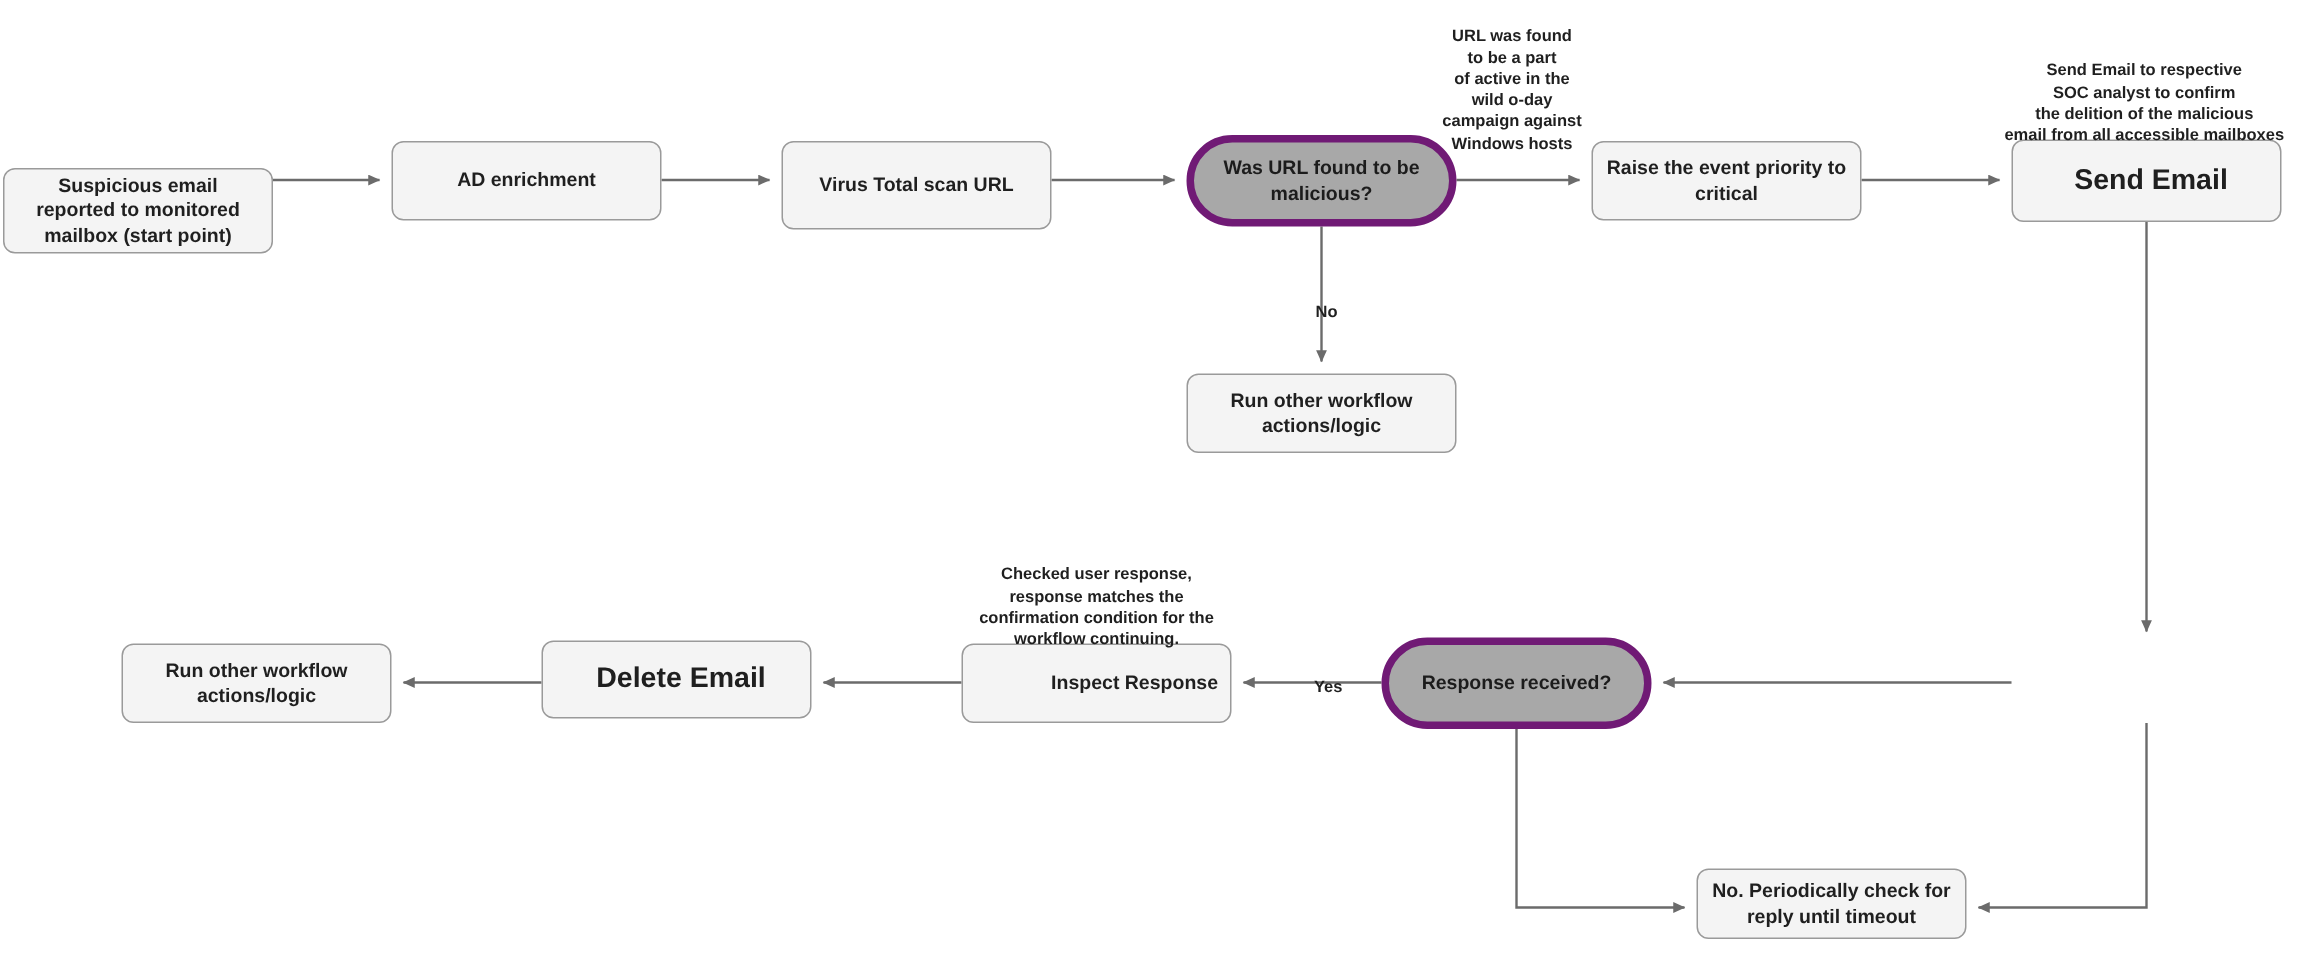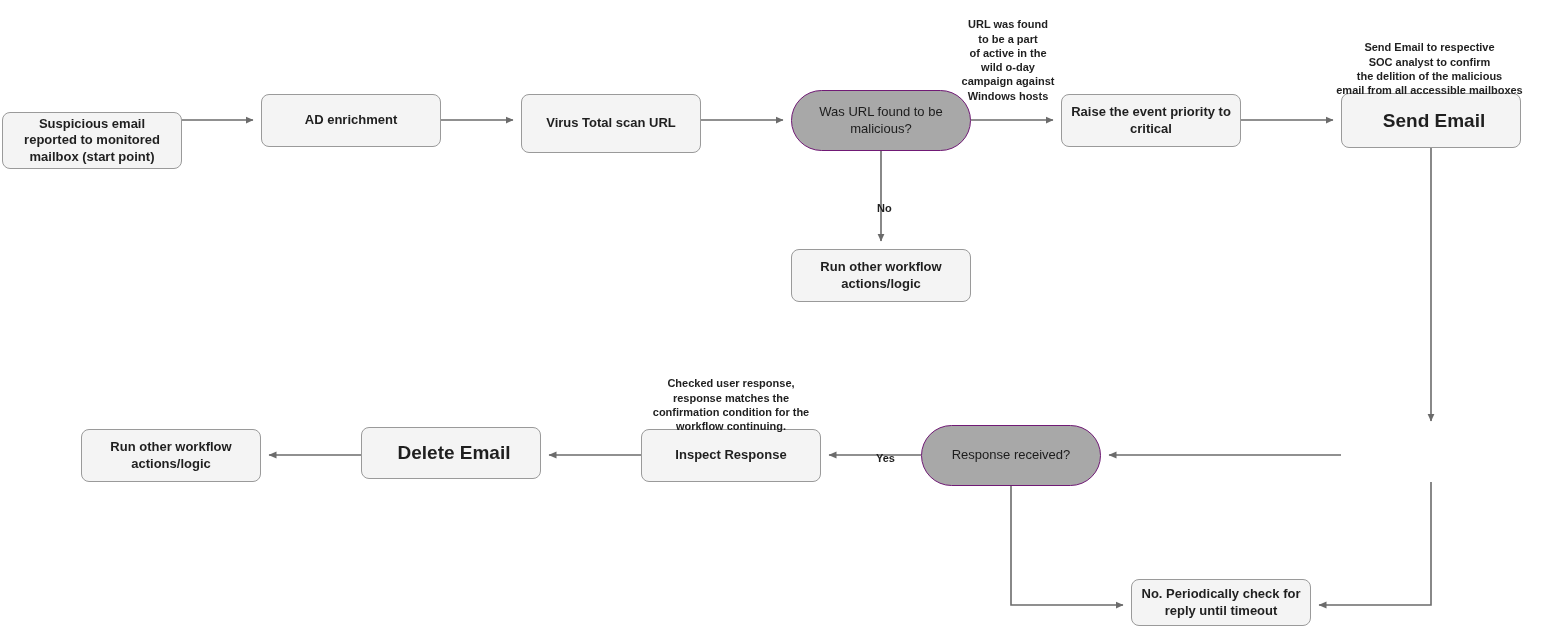--- a/index.html
+++ b/index.html
@@ -39,24 +39,24 @@
   .node.process {
     background: #f4f4f4;
     border: 1px solid #9a9a9a;
     border-radius: 8px;
     font-size: 13px;
     font-weight: bold;
     padding: 4px 8px;
   }
   .node.decision {
     background: #a8a8a8;
-    border: 1px solid #701a75;
+    border: 5px solid #701a75;
     border-radius: 32px;
     font-size: 13px;
-    font-weight: normal;
+    font-weight: bold;
     padding: 4px 10px;
     color: #1c1c1c;
   }
   .node.big {
     font-size: 19px;
     padding-left: 14px;
   }
   .edge-label {
     position: absolute;
     font-size: 11px;
@@ -135,21 +135,21 @@
   <div class="node process" style="left:791px; top:249px; width:180px; height:53px;">
     <span style="white-space:pre-line;">Run other workflow
 actions/logic</span>
   </div>
 
 
   <div class="node decision" style="left:921px; top:425px; width:180px; height:61px;">
     <span style="white-space:pre-line;">Response received?</span>
   </div>
 
-  <div class="node process" style="left:641px; top:429px; width:180px; height:53px;">
+  <div class="node process" style="left:641px; top:429px; width:180px; height:53px;justify-content:flex-end;">
     <span style="white-space:pre-line;">Inspect Response</span>
   </div>
 
   <div class="node process big" style="left:361px; top:427px; width:180px; height:52px;">
     <span style="white-space:pre-line;">Delete Email</span>
   </div>
 
   <div class="node process" style="left:81px; top:429px; width:180px; height:53px;">
     <span style="white-space:pre-line;">Run other workflow
 actions/logic</span>

